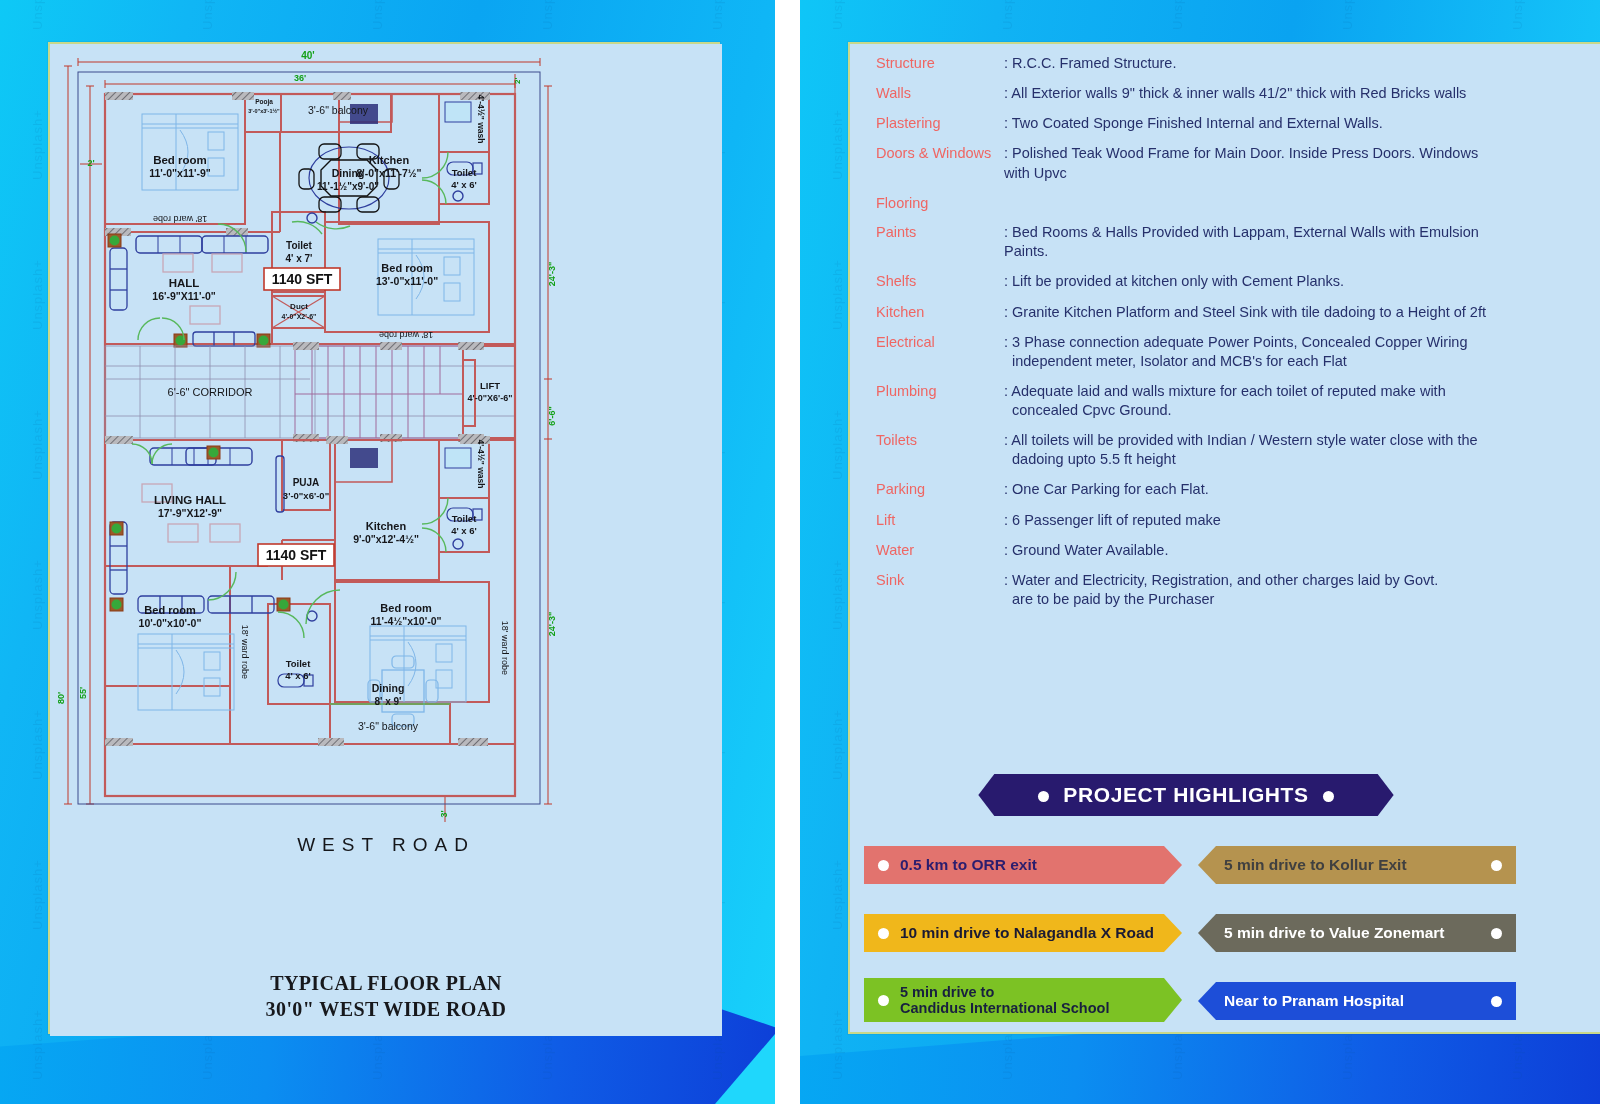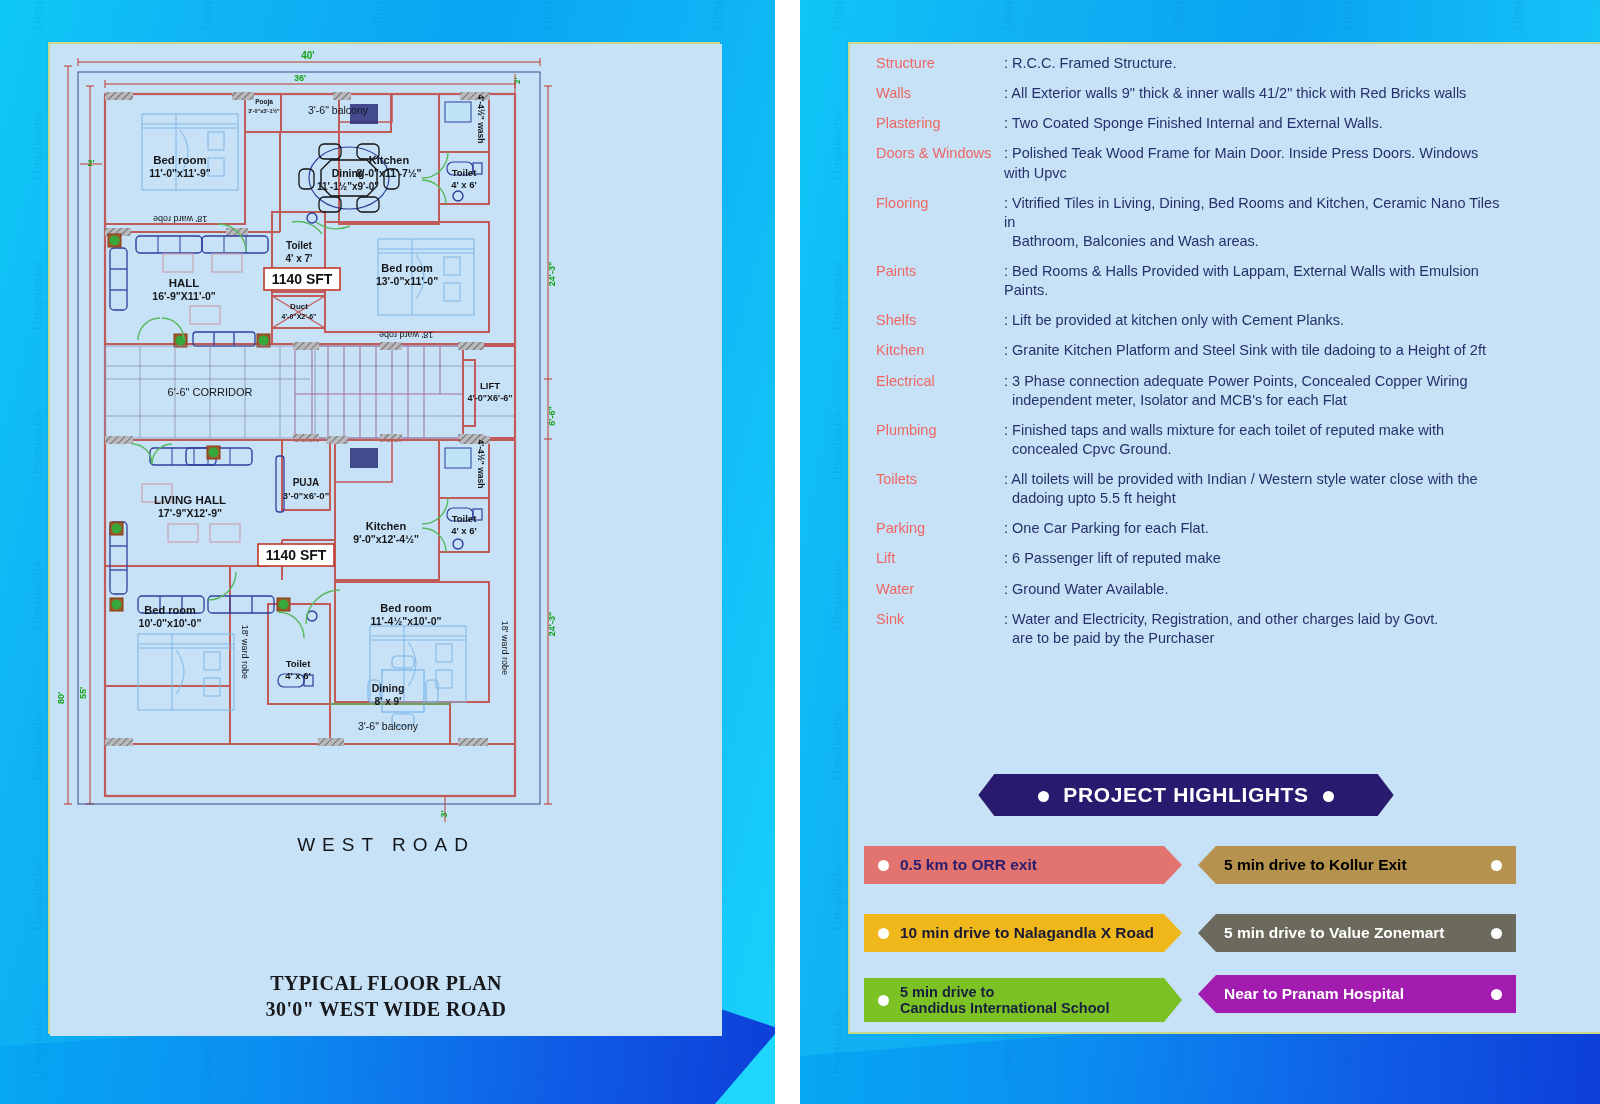--- a/index.html
+++ b/index.html
@@ -586,41 +586,40 @@
           <div class="spec-row">
             <div class="spec-key">Plastering</div>
             <div class="spec-val"><span>: Two Coated Sponge Finished Internal and External Walls.</span></div>
           </div>
           <div class="spec-row">
             <div class="spec-key">Doors &amp; Windows</div>
             <div class="spec-val"><span>: Polished Teak Wood Frame for Main Door. Inside Press Doors. Windows with Upvc</span></div>
           </div>
           <div class="spec-row">
             <div class="spec-key">Flooring</div>
-            <div class="spec-val"><span>: Vitrified Tiles in Living, Dining, Bed Rooms and Kitchen, Ceramic Nano Tiles in</span><span class="l2">Bathroom, Balconies and Wash areas.</span></div>
           </div>
           <div class="spec-row">
             <div class="spec-key">Paints</div>
             <div class="spec-val"><span>: Bed Rooms &amp; Halls Provided with Lappam, External Walls with Emulsion Paints.</span></div>
           </div>
           <div class="spec-row">
             <div class="spec-key">Shelfs</div>
             <div class="spec-val"><span>: Lift be provided at kitchen only with Cement Planks.</span></div>
           </div>
           <div class="spec-row">
             <div class="spec-key">Kitchen</div>
             <div class="spec-val"><span>: Granite Kitchen Platform and Steel Sink with tile dadoing to a Height of 2ft</span></div>
           </div>
           <div class="spec-row">
             <div class="spec-key">Electrical</div>
             <div class="spec-val"><span>: 3 Phase connection adequate Power Points, Concealed Copper Wiring</span><span class="l2">independent meter, Isolator and MCB's for each Flat</span></div>
           </div>
           <div class="spec-row">
             <div class="spec-key">Plumbing</div>
-            <div class="spec-val"><span>: Finished taps and walls mixture for each toilet of reputed make with</span><span class="l2">concealed Cpvc Ground.</span></div>
+            <div class="spec-val"><span>: Adequate laid and walls mixture for each toilet of reputed make with</span><span class="l2">concealed Cpvc Ground.</span></div>
           </div>
           <div class="spec-row">
             <div class="spec-key">Toilets</div>
             <div class="spec-val"><span>: All toilets will be provided with Indian / Western style water close with the</span><span class="l2">dadoing upto 5.5 ft height</span></div>
           </div>
           <div class="spec-row">
             <div class="spec-key">Parking</div>
             <div class="spec-val"><span>: One Car Parking for each Flat.</span></div>
           </div>
           <div class="spec-row">
@@ -642,41 +641,41 @@
           <span class="dot"></span><span id="hl-title-text">PROJECT HIGHLIGHTS</span><span class="dot"></span>
         </div>
       </div>
 
       <div id="hl-grid">
           <div class="hl-row">
             <div class="hl hl-left" style="background: rgb(226, 115, 110); color: rgb(43, 29, 110); top: 12px;">
               <span class="bdot"></span>
               <span class="txt">0.5 km to ORR exit</span>
             </div>
-            <div class="hl hl-right" style="background: rgb(181, 147, 79); color: #000000; top: 12px;">
+            <div class="hl hl-right" style="background: rgb(181, 147, 79); color: #404040; top: 12px;">
               <span class="txt">5 min drive to Kollur Exit</span>
               <span class="bdot"></span>
             </div>
           </div>
           <div class="hl-row">
             <div class="hl hl-left" style="background: rgb(240, 183, 27); color: rgb(27, 26, 51); top: 12px;">
               <span class="bdot"></span>
               <span class="txt">10 min drive to Nalagandla X Road</span>
             </div>
             <div class="hl hl-right" style="background: rgb(108, 106, 92); color: rgb(255, 255, 255); top: 12px;">
               <span class="txt">5 min drive to Value Zonemart</span>
               <span class="bdot"></span>
             </div>
           </div>
           <div class="hl-row">
             <div class="hl hl-left two" style="background: rgb(124, 194, 36); color: rgb(24, 32, 63); height: 44px; top: 8px;">
               <span class="bdot"></span>
               <span class="txt">5 min drive to<br>Candidus International School</span>
             </div>
-            <div class="hl hl-right" style="background: #a21caf; color: rgb(255, 255, 255); top: 5px;">
+            <div class="hl hl-right" style="background: #1d4ed8; color: rgb(255, 255, 255); top: 12px;">
               <span class="txt">Near to Pranam Hospital</span>
               <span class="bdot"></span>
             </div>
           </div>
         </div>
     </div>
   </div>
 </div>
 
 </body></html>

